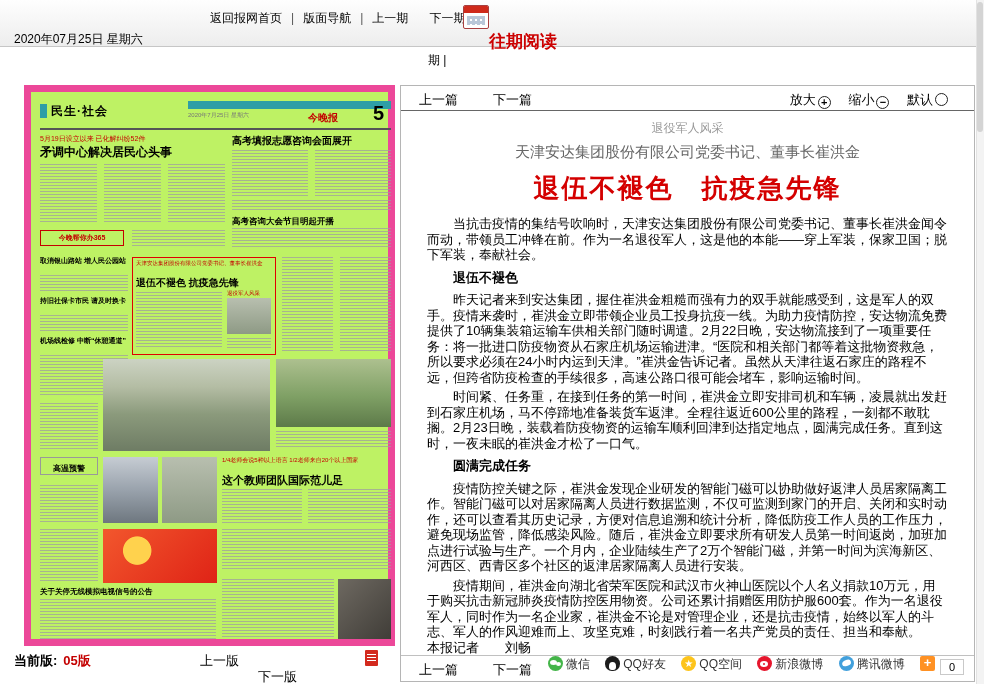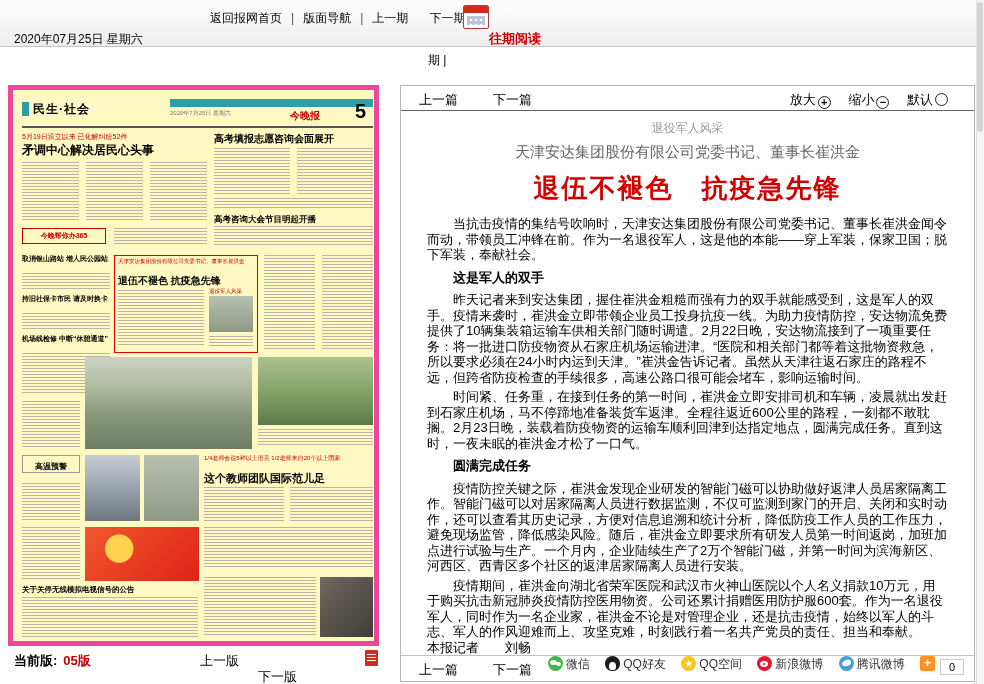--- a/index.html
+++ b/index.html
@@ -6,32 +6,32 @@
   body { background:#fff; font-family:"Liberation Sans","DejaVu Sans",sans-serif; }
   .page { position:relative; width:984px; height:684px; background:#fff; overflow:hidden;padding-left:35px; }
 
   
   .topbar { position:absolute; left:0; top:0; width:100%; height:47px;
             background:linear-gradient(#fefefe,#ededed); border-bottom:1px solid #c6c6c6; }
   .nav { position:absolute; left:210px; top:10px; font-size:12px; color:#000; white-space:nowrap; }
   .nav span.lnk { cursor:pointer; }
   .nav .sep { margin:0 9px; color:#555; }
   .date { position:absolute; left:14px; top:31px; font-size:12px; color:#000; }
-  .past { position:absolute; left:489px; top:30px; font-size:13px; color:#cc0000; font-weight:bold; cursor:pointer; }
+  .past { position:absolute; left:489px; top:30px; font-size:17px; color:#cc0000; font-weight:bold; cursor:pointer; }
   .issue-suffix { position:absolute; left:428px; top:52px; font-size:12px; color:#000; }
   .cal { position:absolute; left:463px; top:5px; width:26px; height:24px; background:#fff;
          border:1px solid #a84040; border-radius:2px; overflow:hidden; cursor:pointer; }
   .cal::before { content:""; position:absolute; left:0; right:0; top:0; height:7px; background:#cf2a1b; }
   .cal::after  { content:""; position:absolute; left:3px; right:3px; top:10px; bottom:3px;
                  background:repeating-linear-gradient(90deg,#b9c7d8 0 3px,transparent 3px 5px),
                             repeating-linear-gradient(#b9c7d8 0 3px,transparent 3px 5px); }
 
   
-  .thumb-panel { position:absolute; left:8px; top:85px; width:371px; height:561px;
-                 border:5px solid #ec4899; background:#fef9c3; padding:9px; }
+  .thumb-panel { position:absolute; left:24px; top:85px; width:371px; height:561px;
+                 border:7px solid #ec4899; background:#bef264; padding:9px; }
   .mini { position:relative; width:351px; height:541px; overflow:hidden; }
   .abs { position:absolute; display:block; }
   .lines { background:repeating-linear-gradient(#9f9f9f 0,#9f9f9f 1px,transparent 1px,transparent 3px); opacity:.75; }
   .bold { font-weight:bold; }
   .red { color:#c40000; }
   .ph1 { background:linear-gradient(180deg,#ccd3c3 0%,#b4bda4 30%,#8b9a7c 60%,#6e7c64 100%); }
   .ph2 { background:linear-gradient(180deg,#adc08f 0%,#7fa065 55%,#5d7a49 100%); }
   .ph3 { background:linear-gradient(180deg,#c6ccd3 0%,#99a2ac 50%,#6e777f 100%); }
   .ph4 { background:linear-gradient(180deg,#b8bfaf 0%,#8e9a85 100%); }
   .ph5 { background:linear-gradient(135deg,#6e6961 0%,#403d38 100%); }
@@ -217,21 +217,21 @@
     </div>
 
     <div class="art-content">
       <div class="art-header">
         <div class="kicker">退役军人风采</div>
         <div class="subtitle">天津安达集团股份有限公司党委书记、董事长崔洪金</div>
         <div class="title">退伍不褪色　抗疫急先锋</div>
       </div>
       <div class="body">
         <p class="para">当抗击疫情的集结号吹响时，天津安达集团股份有限公司党委书记、董事长崔洪金闻令而动，带领员工冲锋在前。作为一名退役军人，这是他的本能——穿上军装，保家卫国；脱下军装，奉献社会。</p>
-        <p class="sec-head">这是军人的双手</p>
+        <p class="sec-head">退伍不褪色</p>
         <p class="para">昨天记者来到安达集团，握住崔洪金粗糙而强有力的双手就能感受到，这是军人的双手。疫情来袭时，崔洪金立即带领企业员工投身抗疫一线。为助力疫情防控，安达物流免费提供了10辆集装箱运输车供相关部门随时调遣。2月22日晚，安达物流接到了一项重要任务：将一批进口防疫物资从石家庄机场运输进津。“医院和相关部门都等着这批物资救急，所以要求必须在24小时内运到天津。”崔洪金告诉记者。虽然从天津往返石家庄的路程不远，但跨省防疫检查的手续很多，高速公路口很可能会堵车，影响运输时间。</p>
         <p class="para">时间紧、任务重，在接到任务的第一时间，崔洪金立即安排司机和车辆，凌晨就出发赶到石家庄机场，马不停蹄地准备装货车返津。全程往返近600公里的路程，一刻都不敢耽搁。2月23日晚，装载着防疫物资的运输车顺利回津到达指定地点，圆满完成任务。直到这时，一夜未眠的崔洪金才松了一口气。</p>
         <p class="sec-head">圆满完成任务</p>
         <p class="para">疫情防控关键之际，崔洪金发现企业研发的智能门磁可以协助做好返津人员居家隔离工作。智能门磁可以对居家隔离人员进行数据监测，不仅可监测到家门的开启、关闭和实时动作，还可以查看其历史记录，方便对信息追溯和统计分析，降低防疫工作人员的工作压力，避免现场监管，降低感染风险。随后，崔洪金立即要求所有研发人员第一时间返岗，加班加点进行试验与生产。一个月内，企业陆续生产了2万个智能门磁，并第一时间为滨海新区、河西区、西青区多个社区的返津居家隔离人员进行安装。</p>
         <p class="para">疫情期间，崔洪金向湖北省荣军医院和武汉市火神山医院以个人名义捐款10万元，用于购买抗击新冠肺炎疫情防控医用物资。公司还累计捐赠医用防护服600套。作为一名退役军人，同时作为一名企业家，崔洪金不论是对管理企业，还是抗击疫情，始终以军人的斗志、军人的作风迎难而上、攻坚克难，时刻践行着一名共产党员的责任、担当和奉献。　　　　本报记者　　刘畅</p>
       </div>
     </div>
 
     <div class="share-bar">
       <span class="t" style="left:18px">上一篇</span>

